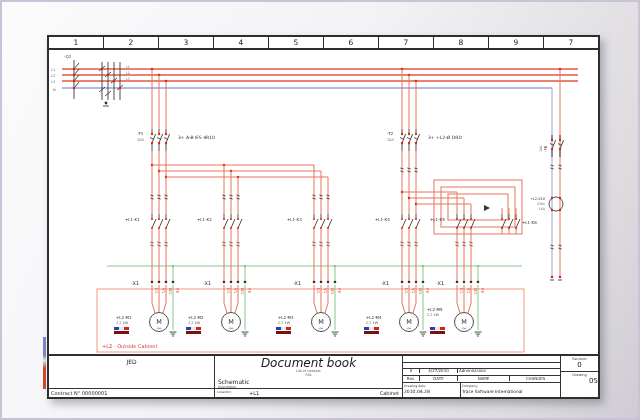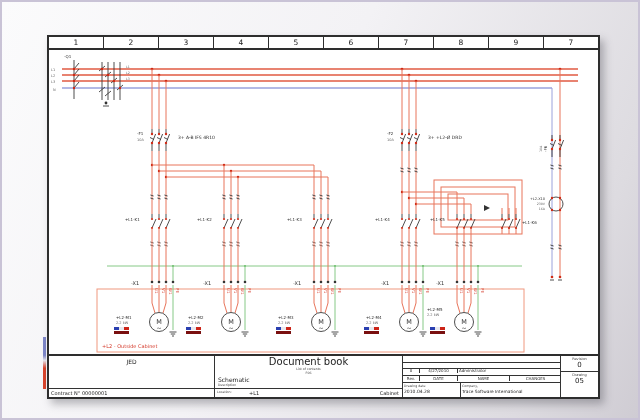--- a/index.html
+++ b/index.html
@@ -459,21 +459,21 @@
   </svg>
 
   <div id="tb">
 
     <div class="abs" style="left:0;top:0;width:165px;height:41px;">
       <div class="ctr" style="font-size:6px;padding-top:2px;">JED</div>
     </div>
     <div class="abs bT" style="left:0;top:32px;width:165px;height:9px;font-size:5px;padding:1px 2px;">Contract N° 00000001</div>
 
     <div class="abs bL" style="left:165px;top:0;width:188px;height:41px;">
-      <div class="ctr" style="font-size:10px;line-height:1;padding-top:1px;">Document book</div>
+      <div class="ctr" style="font-size:12px;line-height:1;padding-top:1px;font-style:italic;">Document book</div>
       <div class="ctr" style="font-size:3.2px;color:#444;">List of contents</div>
       <div class="ctr" style="font-size:3.2px;color:#444;">F06</div>
       <div style="font-size:6px;padding:2px 0 0 3px;line-height:1;">Schematic</div>
       <div style="font-size:3.2px;color:#444;padding-left:3px;">Description</div>
     </div>
     <div class="abs bL bT" style="left:165px;top:32px;width:188px;height:9px;">
       <span style="position:absolute;left:2px;top:1px;font-size:3.2px;color:#444;">Location:</span>
       <span style="position:absolute;left:34px;top:1px;font-size:5px;">+L1</span>
       <span style="position:absolute;right:3px;top:1px;font-size:5px;">Cabinet</span>
     </div>
@@ -500,16 +500,16 @@
           <span style="position:absolute;left:1px;top:1px;font-size:3.2px;color:#444;">Company,</span>
           <span style="position:absolute;left:1px;top:6px;font-size:4.3px;">Trace Software International</span>
         </span>
       </div>
     </div>
 
     <div class="abs bL" style="left:511px;top:0;width:38px;height:41px;">
       <div class="ctr" style="font-size:3.5px;color:#444;padding-top:1px;">Revision</div>
       <div class="ctr" style="font-size:7px;">0</div>
       <div class="bT ctr" style="font-size:3.5px;color:#444;margin-top:2px;padding-top:1px;">Drawing</div>
-      <div class="ctr" style="font-size:7px;">05</div>
+      <div class="ctr" style="font-size:7px;text-align:right;">05</div>
     </div>
   </div>
 </div>
 
 </body></html>

